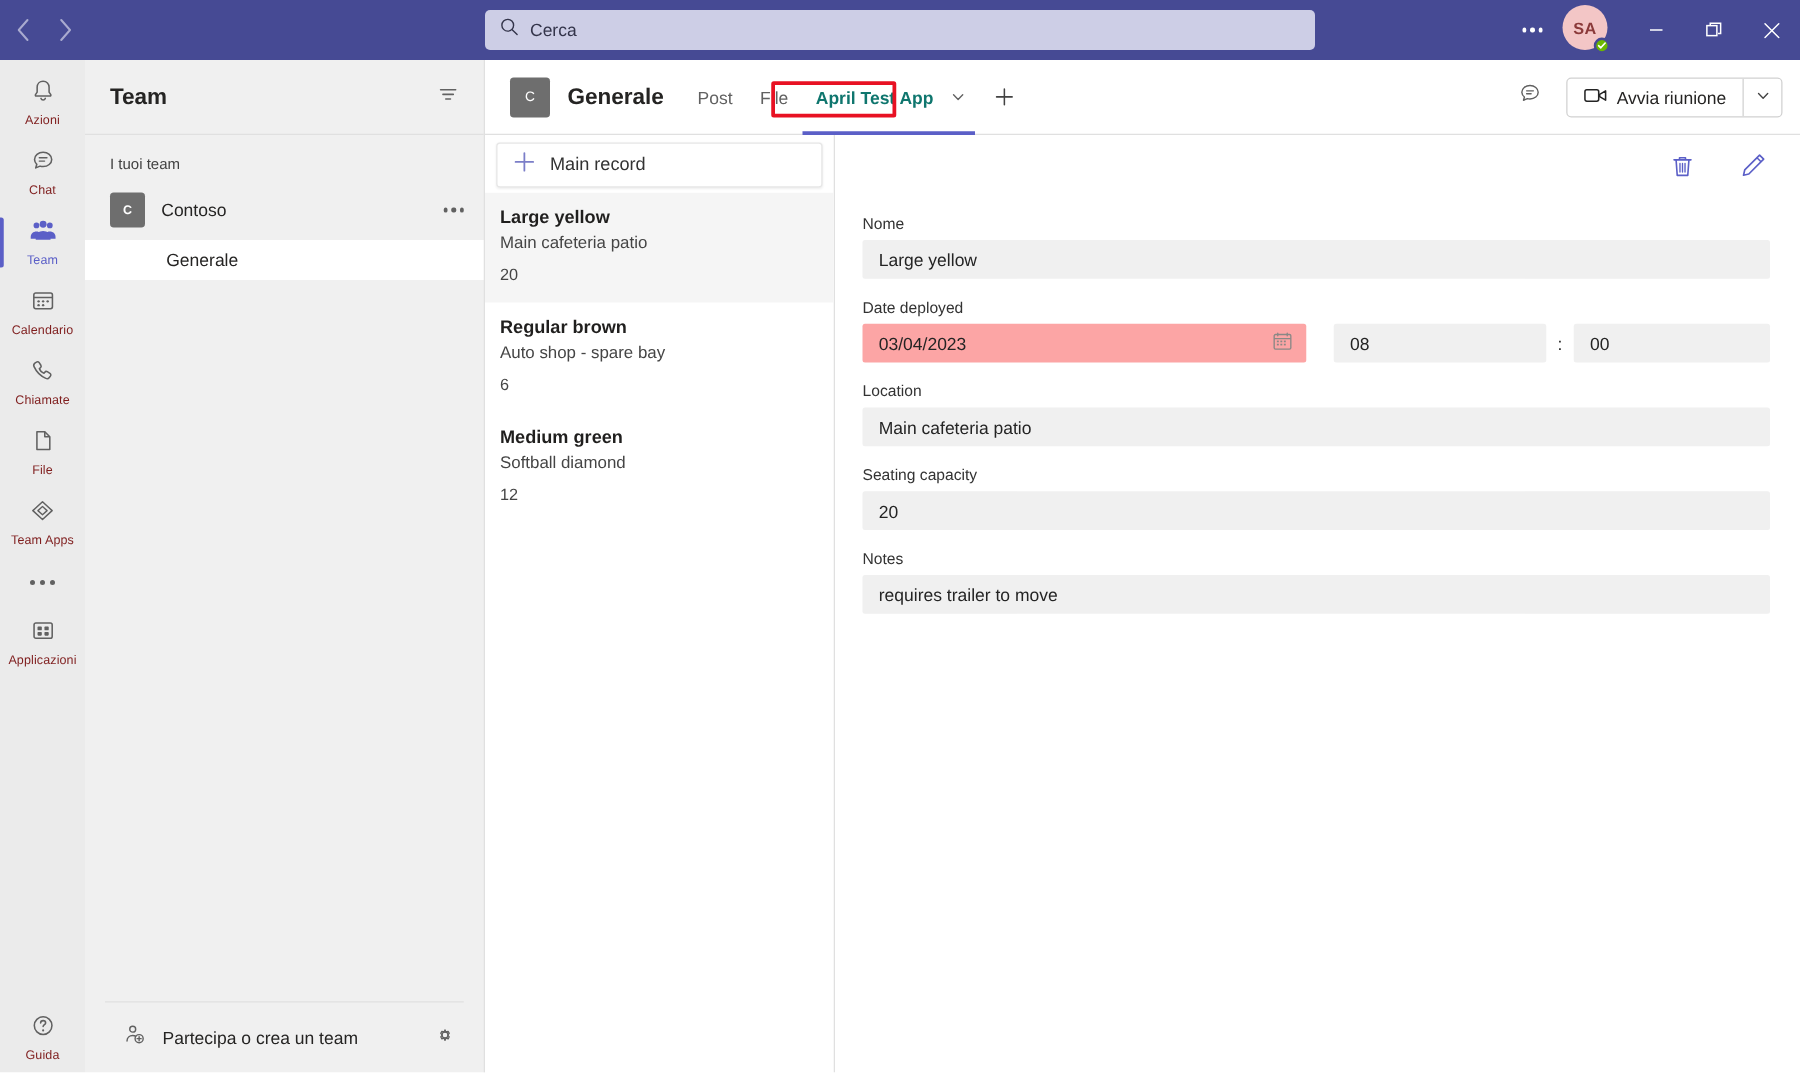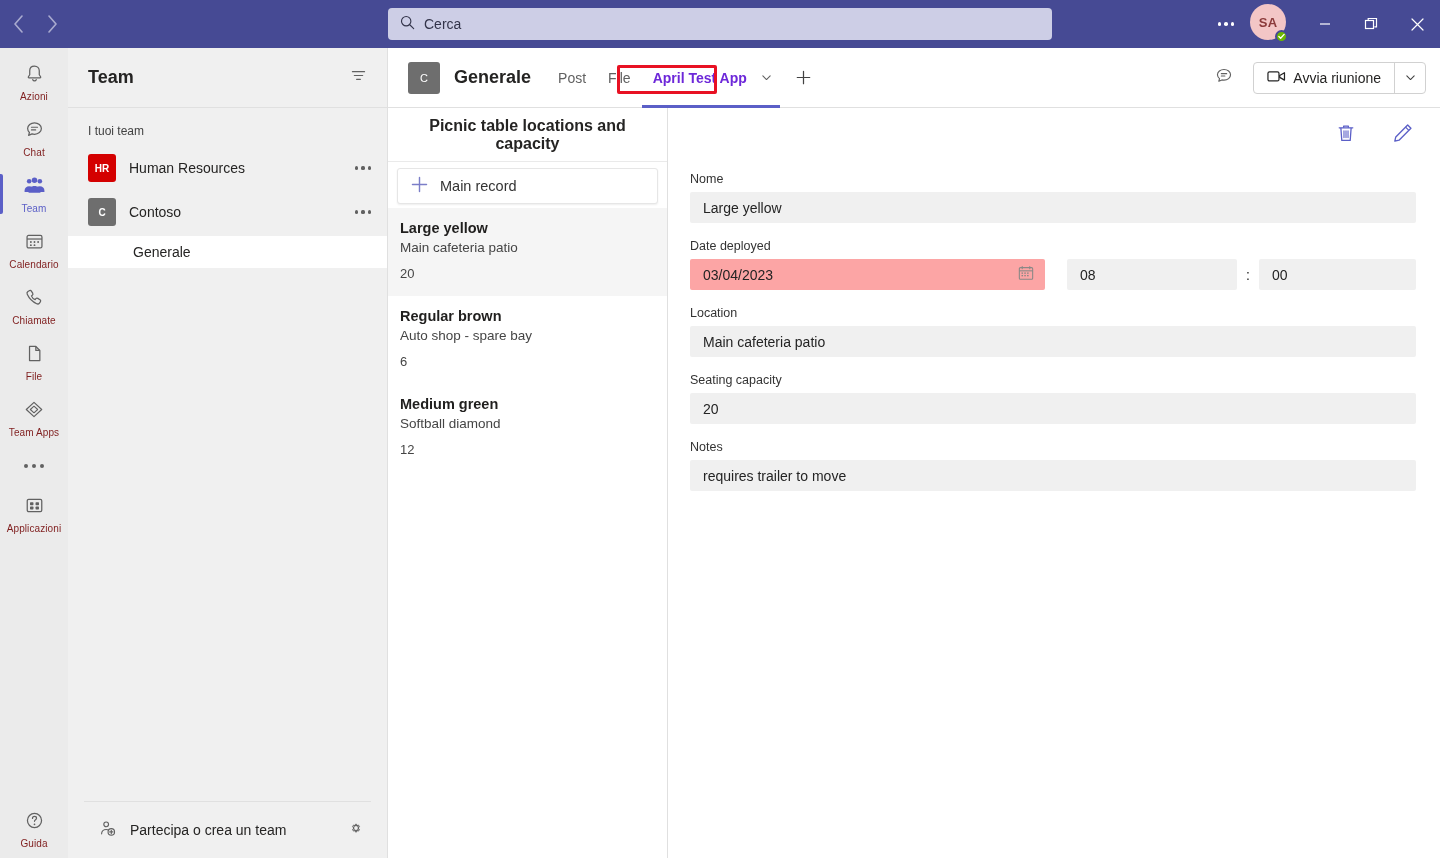--- a/index.html
+++ b/index.html
@@ -109,21 +109,21 @@
   .ch-avatar {
     width: 32px; height: 32px; border-radius: 3px; background: #6e6e6e; color: #ffffff;
     display: flex; align-items: center; justify-content: center; font-size: 11px; flex: 0 0 32px;
   }
   .ch-title { font-size: 18px; font-weight: 700; color: #252423; margin-left: 14px; margin-right: 16px; }
   .ch-tabs { display: flex; align-items: center; height: 60px; gap: 0; }
   .ch-tab {
     position: relative; height: 60px; display: flex; align-items: center; padding: 0 11px;
     font-size: 14px; color: #616161; cursor: pointer;
   }
-  .ch-tab.active { color: #6d28d9; font-weight: 600; }
+  .ch-tab.active { color: #0f766e; font-weight: 600; }
   .ch-tab.active::after {
     content: ""; position: absolute; left: 0; right: -22px; bottom: 0; height: 3px; background: #5b5fc7;
   }
   .tab-chevron { width: 16px; display: flex; align-items: center; justify-content: center; margin-left: 1px; cursor: pointer; }
   .tab-add { width: 34px; height: 34px; display: flex; align-items: center; justify-content: center; border-radius: 4px; cursor: pointer; margin-left: 12px; }
   .ch-header-spacer { flex: 1; }
   .ch-right { display: flex; align-items: center; gap: 14px; }
   .meet-btn {
     display: flex; align-items: center; height: 32px; border: 1px solid #d1d1d1; border-radius: 4px;
     background: #ffffff; overflow: hidden;
@@ -378,31 +378,20 @@
             <svg width="17" height="17" viewBox="0 0 18 18">
                 <path d="M2.6 5 H15.4 M4.6 9 H13.4 M7 13 H11" stroke="#616161" stroke-width="1.3" stroke-linecap="round"></path>
               </svg>
           </span>
         </div>
       </div>
 
       <div class="teams-scroll">
         <div class="teams-section-label">I tuoi team</div>
 
-        <div class="team-row">
-          <div class="team-avatar" style="background:#d40000">HR</div>
-          <span class="team-name">Human Resources</span>
-          <div class="row-ellipsis">
-            <span class="dots">
-                <i></i>
-                <i></i>
-                <i></i>
-              </span>
-          </div>
-        </div>
 
         <div class="team-row">
           <div class="team-avatar" style="background:#6e6e6e">C</div>
           <span class="team-name">Contoso</span>
           <div class="row-ellipsis">
             <span class="dots">
                 <i></i>
                 <i></i>
                 <i></i>
               </span>
@@ -486,21 +475,20 @@
                   </svg>
               </span>
             </div>
           </div>
         </div>
       </div>
 
       <div class="app-area">
 
         <div class="record-list">
-          <div class="rl-title">Picnic table locations and capacity</div>
 
           <div class="rl-new">
             <span>
               <svg width="19" height="19" viewBox="0 0 20 20">
                   <path d="M10 2.6 V17.4 M2.6 10 H17.4" stroke="#7b7ec8" stroke-width="1.5" stroke-linecap="round"></path>
                 </svg>
             </span>
             <span class="lbl">Main record</span>
           </div>
 

